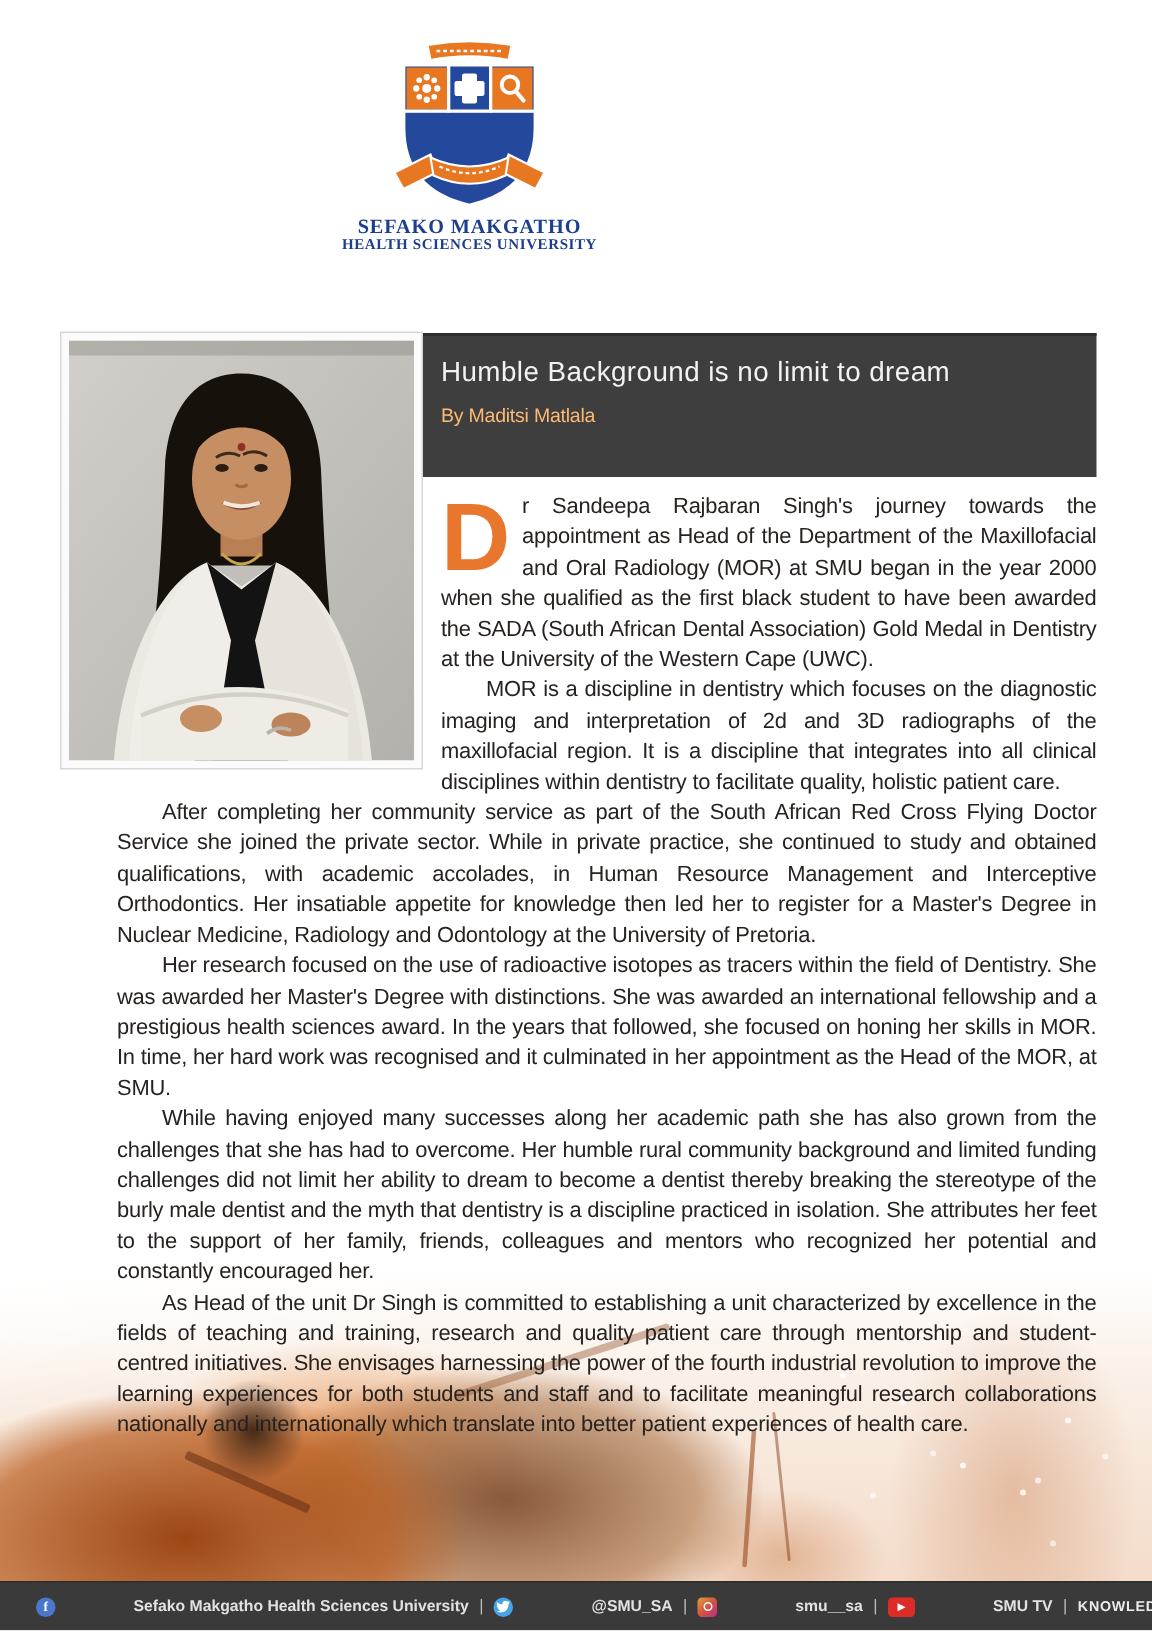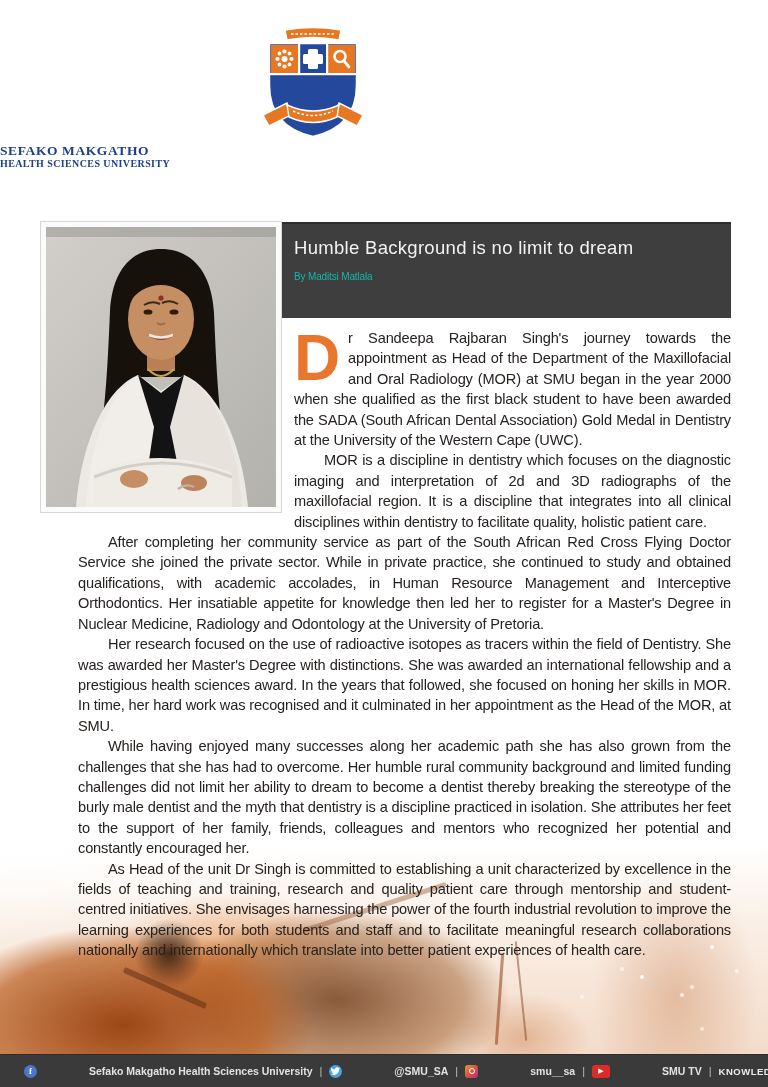--- a/index.html
+++ b/index.html
@@ -4,21 +4,21 @@
 <style>
   * { margin:0; padding:0; box-sizing:border-box; }
   html,body { background:#ffffff; }
   .page {
     position:relative; width:768px; height:1087px; margin:0 auto;
     background:#ffffff; overflow:hidden;
     font-family:"Liberation Sans", sans-serif;
   }
 
   
-  .crest-wrap { position:absolute; top:27px; left:0; width:626px; text-align:left; }
+  .crest-wrap { position:absolute; top:27px; left:0; width:626px; text-align:center; }
   .crest { display:block; margin:0 auto; }
   .uni-name { margin-top:3px; font-family:"Liberation Serif", serif; font-weight:bold; color:#1c3e8e; line-height:1.08; }
   .uni-name .l1 { font-size:13.5px; letter-spacing:0.6px; }
   .uni-name .l2 { font-size:10px; letter-spacing:0.4px; }
 
   
   .article {
     position:absolute; left:41px; top:222px; width:690px; z-index:2;
     font-size:14.6px; line-height:20.4px; letter-spacing:-0.15px;
     color:#262220; text-align:justify;
@@ -27,21 +27,21 @@
     float:left; width:240px; height:290px; margin:0 13px 6px 0;
     background:#fbfbfb; padding:5px; box-shadow:0 0 0 1px #d9d7d3;
   }
   .photo-frame svg { display:block; }
   .title-box {
     background:#3e3e3e; color:#ffffff; padding:11px 16px 9px 18px;
     margin-bottom:10px; min-height:96px; border-top:2px solid #2e2e2e;
   }
   .title-box .title { font-size:23px; font-weight:bold; letter-spacing:0.3px; line-height:1.15; }
   .title-box .subtitle { font-size:18.5px; color:#f2f2f2; margin-top:3px; letter-spacing:0.3px; }
-  .title-box .byline { font-size:10px; color:#14b8a6; margin-top:9px; }
+  .title-box .byline { font-size:13px; color:#fdba74; margin-top:9px; }
   .article p { margin:0; }
   .article p.indent { text-indent:30px;margin-left:37px; }
   .dropcap {
     float:left; color:#e8772d; font-weight:bold;
     font-size:64px; line-height:52px; padding:4px 8px 0 0;
   }
 
   
   .texture {
     position:absolute; left:0; top:845px; width:768px; height:209px; z-index:1;

